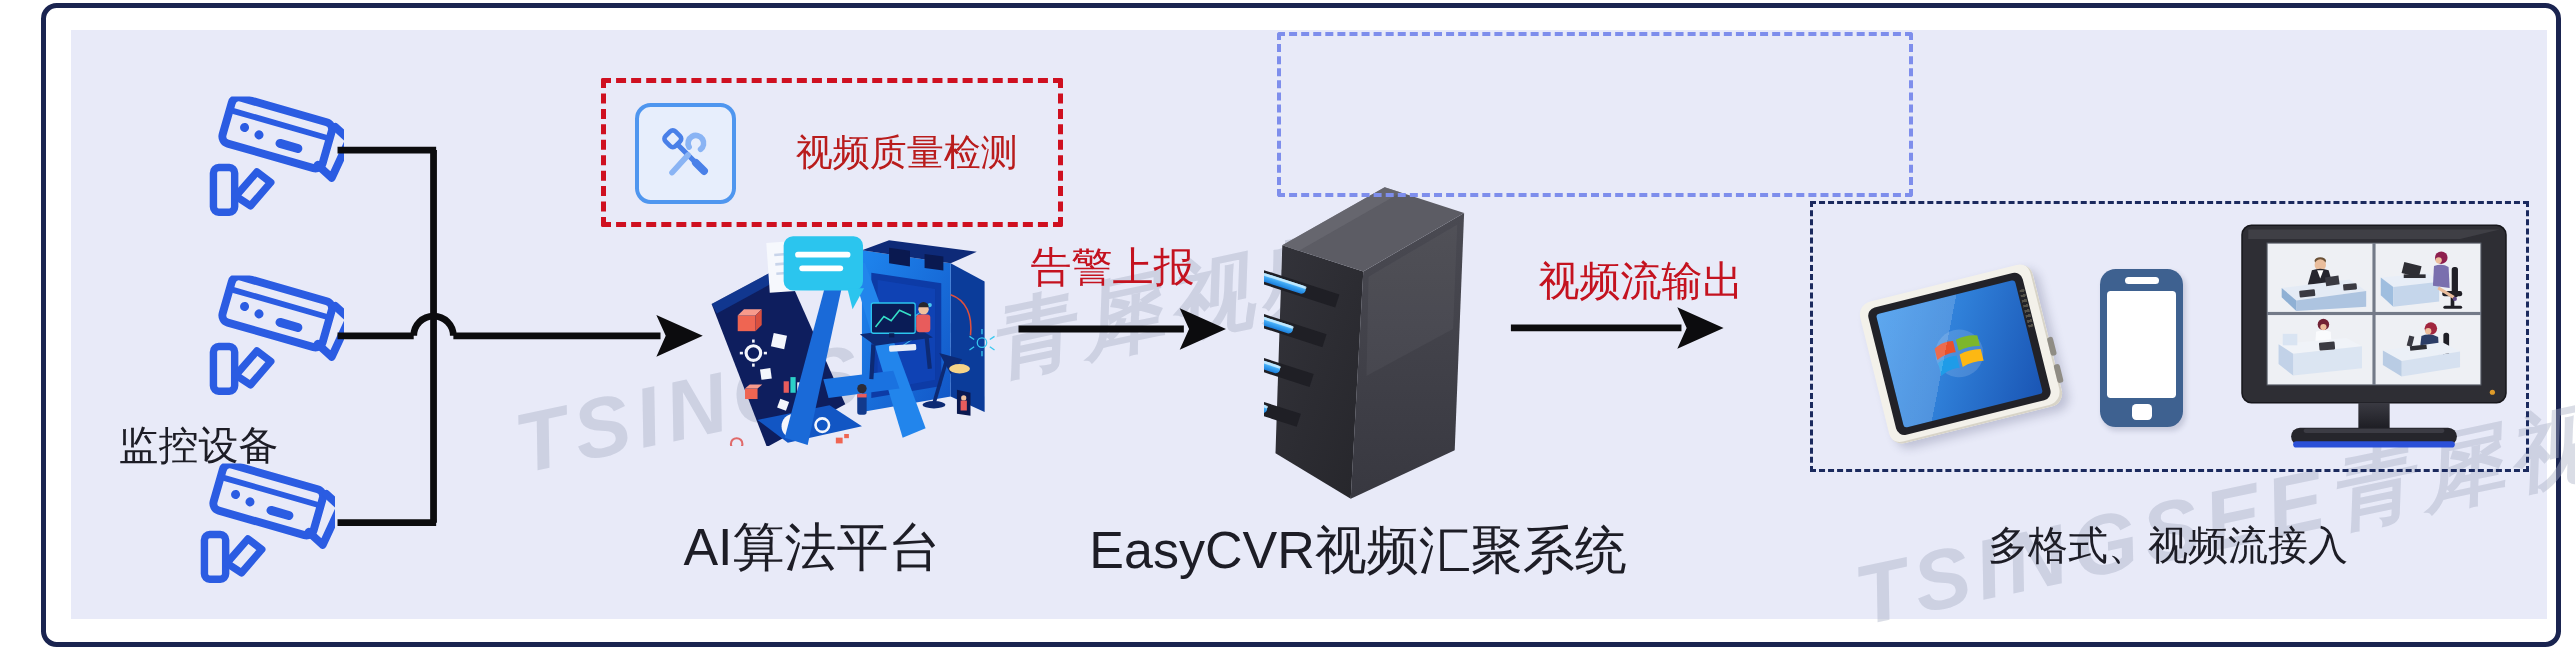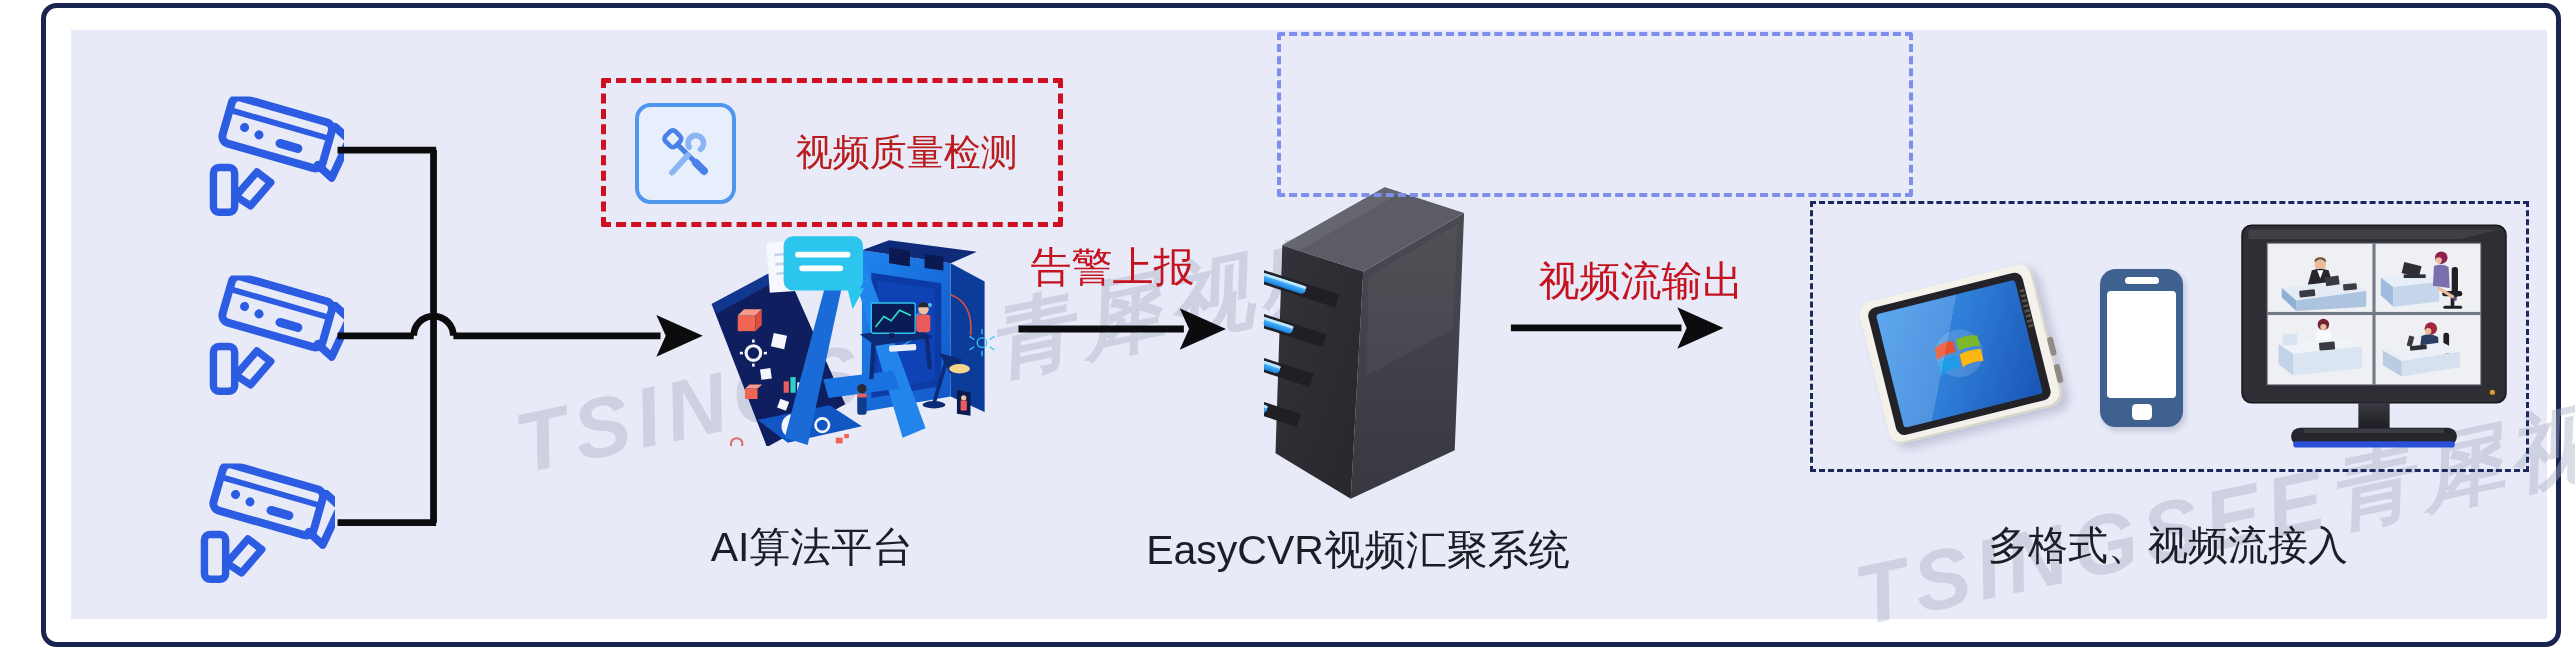--- a/index.html
+++ b/index.html
@@ -4,21 +4,21 @@
 <style>
   html,body{margin:0;padding:0;background:#ffffff;}
   body{width:2576px;height:653px;font-family:"Liberation Sans","DejaVu Sans",sans-serif;}
   .stage{position:relative;width:2576px;height:653px;overflow:hidden;background:#fff;}
   .frame{position:absolute;left:41px;top:3.1px;width:2510px;height:634px;border:5.7px solid #1a2450;border-radius:15.7px;background:#fff;}
   .panel{position:absolute;left:71px;top:30px;width:2476px;height:589px;background:#e8eaf8;}
   .wm{position:absolute;font-size:84px;font-weight:bold;font-style:italic;letter-spacing:7.3px;color:rgba(167,174,196,.42);white-space:nowrap;transform:rotate(-12deg);transform-origin:left center;z-index:1;}
   .content{position:absolute;inset:0;z-index:2;}
   .abs{position:absolute;}
   .lbl{position:absolute;display:flex;align-items:center;justify-content:center;text-align:center;white-space:nowrap;line-height:1.05;}
-  .lbl.black{color:#1d1d26;font-size:41px;}
+  .lbl.black{color:#1d1d26;font-size:52px;}
   .lbl.red{color:#c4121f;font-size:41px;}
   .qbox{position:absolute;left:601px;top:78px;width:452px;height:139px;border:5.7px dashed #cf1020;border-radius:2.1px;}
   .qicon{position:absolute;left:29px;top:20px;width:93px;height:93px;background:#e7eefc;border:4.7px solid #4f96ef;border-radius:15.7px;display:flex;align-items:center;justify-content:center;}
   .qlabel{position:absolute;left:157px;top:0;right:7.3px;height:100%;display:flex;align-items:center;justify-content:center;font-size:37px;color:#b91c1c;white-space:nowrap;}
   .features{position:absolute;left:1277px;top:32px;width:628px;height:157px;border:4.7px dashed #7e8eec;border-radius:3.1px;display:flex;flex-direction:column;align-items:center;justify-content:center;gap:20px;font-size:32px;color:#1e9ade;white-space:nowrap;}
   .devbox{position:absolute;left:1810px;top:201px;width:713px;height:265px;border:3.7px dashed #1b2a5e;}
   
   .tablet{position:absolute;left:1860px;top:259px;width:204px;height:191px;}
   .tab-body{position:absolute;left:11.5px;top:22px;width:178px;height:146px;background:#f3f1ea;border-radius:13.6px;transform:rotate(-14deg);box-shadow:5.2px 6.3px 9.4px rgba(50,55,95,.22), inset -2.1px -2.1px 0 #d8d4c8;}
   .tab-bezel{position:absolute;left:8.4px;top:7.3px;right:11.5px;bottom:8.4px;background:#222228;border-radius:8.4px;}
@@ -68,20 +68,21 @@
     <svg class="abs" style="left:206px;top:96px;" width="138" height="123" viewBox="0 0 260 230">
         <use href="#cctv"></use>
       </svg>
     <svg class="abs" style="left:206px;top:275px;" width="138" height="123" viewBox="0 0 260 230">
         <use href="#cctv"></use>
       </svg>
     <svg class="abs" style="left:197px;top:463px;" width="138" height="123" viewBox="0 0 260 230">
         <use href="#cctv"></use>
       </svg>
 
+    <div class="lbl black" style="left:89px;top:421px;width:219px;height:47px;font-size:40px;">监控设备</div>
 
     <svg class="abs" style="left:313px;top:125px;" width="407" height="428" viewBox="600 240 780 820">
       <g stroke="#0c0c0e" stroke-width="13" fill="none">
         <path d="M647 288 H836"></path>
         <path d="M831 288 V1002"></path>
         <path d="M647 1002 H836"></path>
         <path d="M647 644 H793"></path>
         <path d="M793 644 A38 38 0 0 1 869 644"></path>
         <path d="M869 644 H1266"></path>
       </g>

